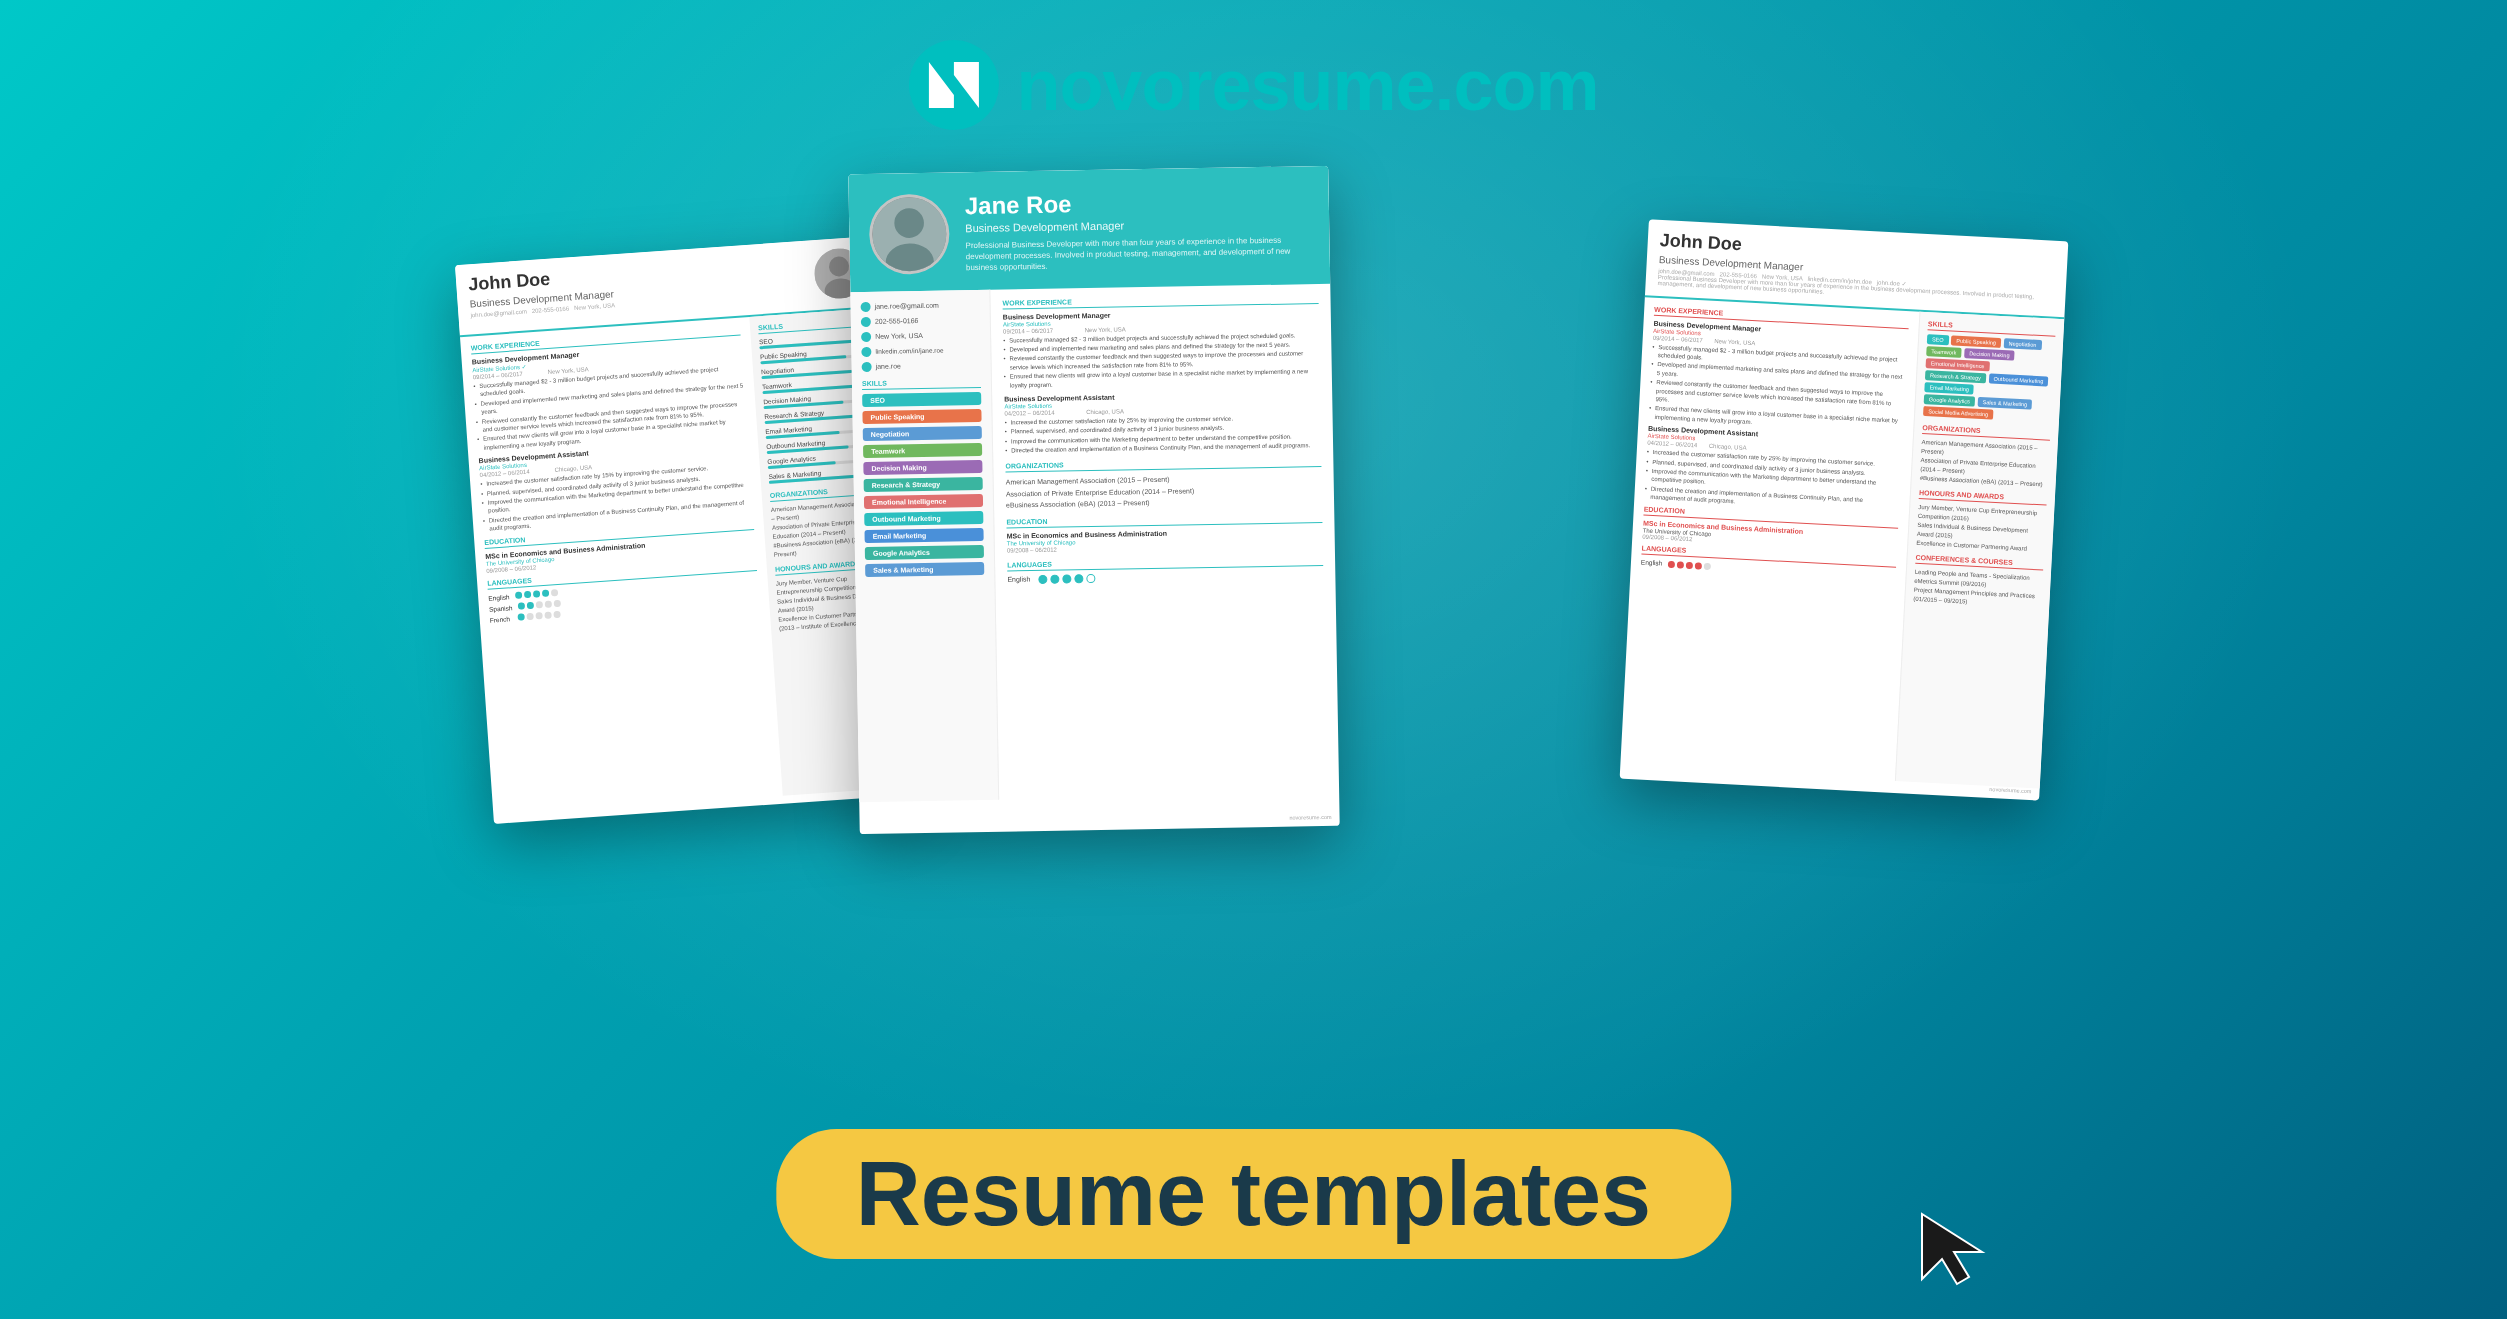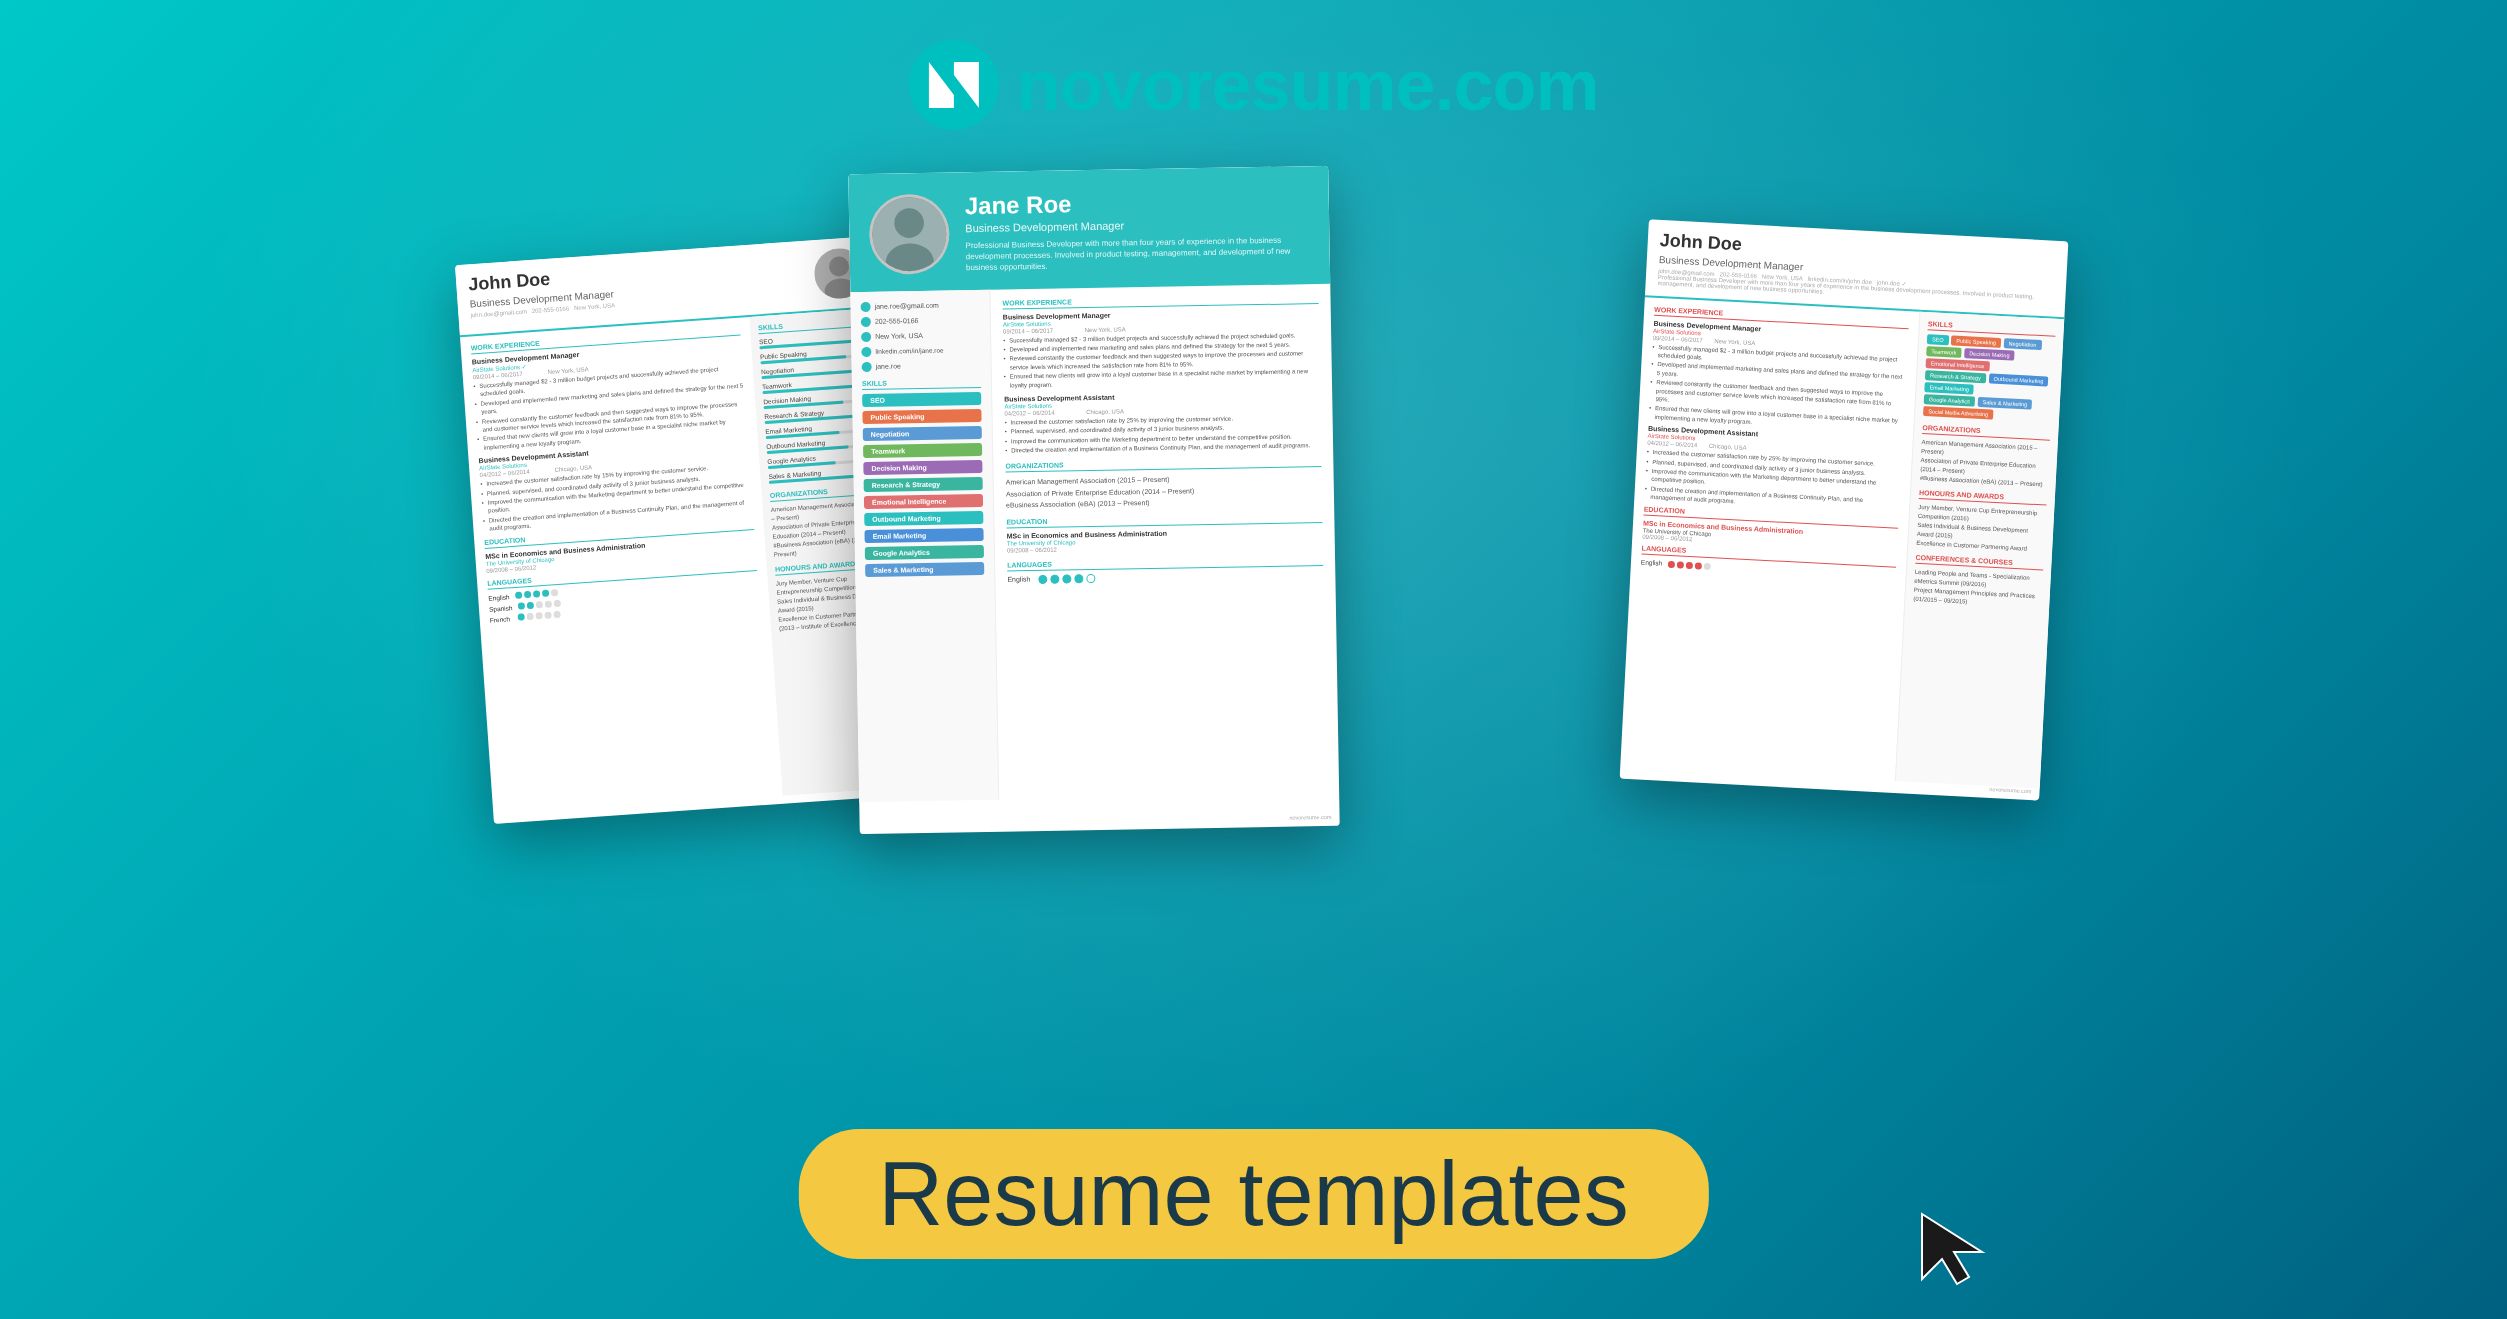--- a/index.html
+++ b/index.html
@@ -222,21 +222,21 @@
     .resume-templates-bg {
       background: #f5c842;
       border-radius: 60px;
       padding: 20px 80px;
       display: flex;
       align-items: center;
     }
 
     .resume-templates-label {
       font-size: 90px;
-      font-weight: 400;
+      font-weight: 700;
       color: #1a3a4a;
       white-space: nowrap;
       line-height: 1;
     }
 
     
     .cursor-arrow {
       position: absolute;
       bottom: 30px;
       right: 520px;

